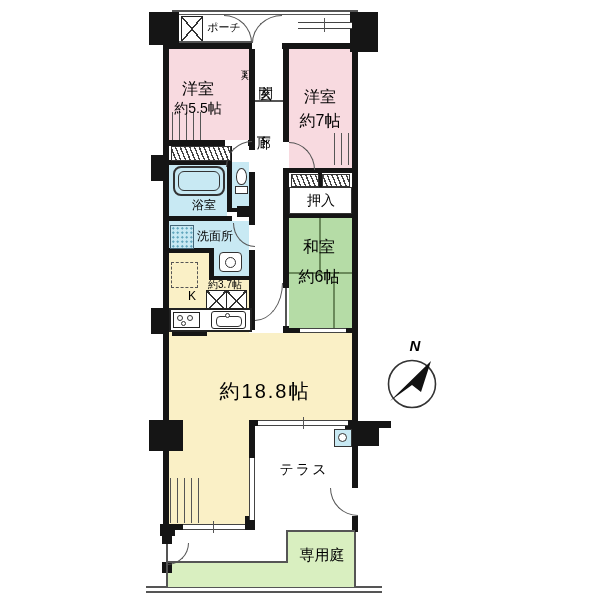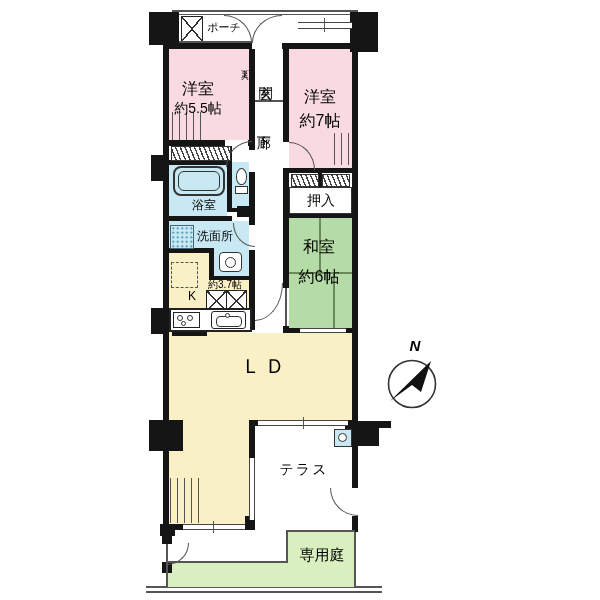--- a/index.html
+++ b/index.html
@@ -177,21 +177,21 @@
   <div class="lbl" style="left:160px;top:100px;width:76px;height:16px;font-size:14px">約5.5帖</div>
   <div class="lbl" style="left:287px;top:88px;width:66px;height:18px;font-size:16px">洋室</div>
   <div class="lbl" style="left:285px;top:112px;width:70px;height:18px;font-size:16px">約7帖</div>
   <div class="lbl" style="left:182px;top:198px;width:44px;height:14px;font-size:12px">浴室</div>
   <div class="lbl" style="left:190px;top:229px;width:50px;height:14px;font-size:12px">洗面所</div>
   <div class="lbl" style="left:296px;top:192px;width:50px;height:16px;font-size:14px">押入</div>
   <div class="lbl" style="left:286px;top:238px;width:66px;height:18px;font-size:16px">和室</div>
   <div class="lbl" style="left:286px;top:268px;width:66px;height:18px;font-size:16px">約6帖</div>
   <div class="lbl" style="left:184px;top:289px;width:16px;height:14px;font-size:12px">K</div>
   <div class="lbl" style="left:200px;top:279px;width:50px;height:12px;font-size:10px">約3.7帖</div>
-  <div class="lbl" style="left:232px;top:355px;width:66px;height:22px;font-size:20px;letter-spacing:4px">ＬＤ</div>
+  <div class="lbl" style="left:200px;top:379px;width:130px;height:24px;font-size:20px;letter-spacing:2px">約18.8帖</div>
   <div class="lbl" style="left:276px;top:461px;width:56px;height:16px;font-size:14px;letter-spacing:2px">テラス</div>
   <div class="lbl" style="left:294px;top:546px;width:56px;height:18px;font-size:15px">専用庭</div>
 
   <svg class="abs" style="left:378px;top:333px" width="75" height="80" viewBox="0 0 75 80">
     <circle cx="34" cy="51" r="23.5" fill="none" stroke="#333" stroke-width="1.6"></circle>
     <polygon points="53,28 12,68 34,52 43,59" fill="#111"></polygon>
   </svg>
   <div class="lbl" style="left:404px;top:337px;width:22px;height:18px;font-size:15px;font-style:italic;font-weight:bold">N</div>
 
 </div>

